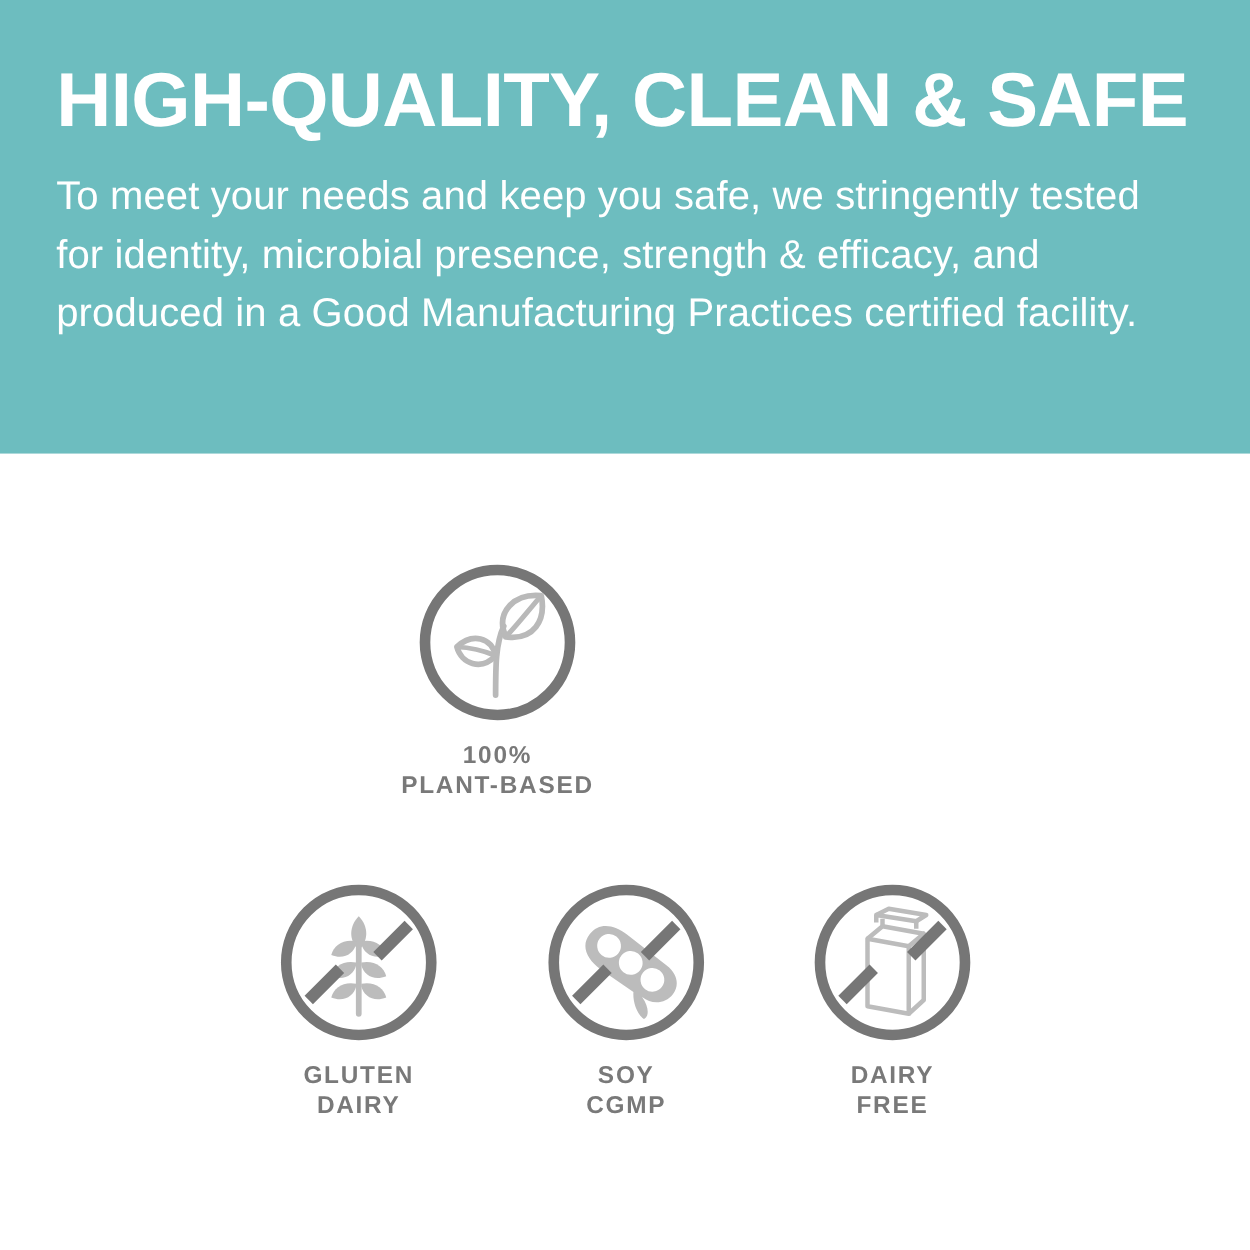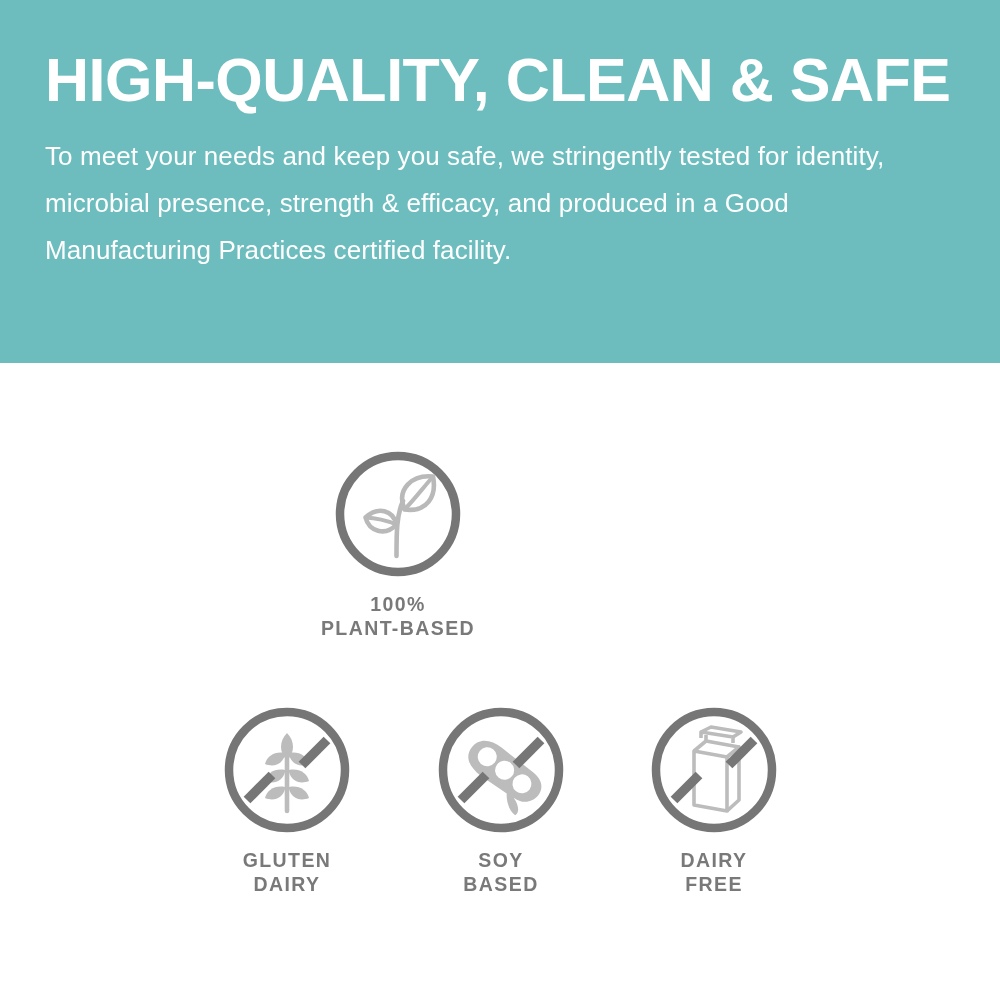--- a/index.html
+++ b/index.html
@@ -46,21 +46,21 @@
     white-space: nowrap;
   }
 
   .hero-body {
     position: absolute;
     left: 45px;
     top: 133px;
     width: 880px;
     color: #ffffff;
     font-family: "Liberation Sans", sans-serif;
-    font-size: 26px;
+    font-size: 32px;
     font-weight: 300;
     line-height: 47px;
     letter-spacing: 0.1px;
   }
 
   
   .badges {
     position: absolute;
     left: 0;
     top: 363px;
@@ -166,21 +166,21 @@
           <circle cx="46" cy="63" r="9.5" fill="#ffffff"></circle>
           <circle cx="68" cy="63" r="9.5" fill="#ffffff"></circle>
           <circle cx="90" cy="63" r="9.5" fill="#ffffff"></circle>
         </g>
 
         <circle cx="65" cy="65" r="58" fill="none" stroke="#767676" stroke-width="8.5"></circle>
         <path d="M105 35 L80 60" stroke="#767676" stroke-width="9.5" fill="none"></path>
         <path d="M50 70 L25 95" stroke="#767676" stroke-width="9.5" fill="none"></path>
       </svg>
       <div class="badge-label">SOY
-BASED</div>
+CGMP</div>
     </div>
 
     <div class="badge badge-dairy">
       <svg class="badge-icon" width="130" height="130" viewBox="0 0 130 130">
 
         <g fill="none" stroke="#bcbcbc" stroke-width="3.6" stroke-linejoin="round">
           <path d="M45 46 L45 100 L78 106 L78 52 Z"></path>
           <path d="M78 52 L90 42 L90 95 L78 106"></path>
           <path d="M45 46 L57 36 L90 42"></path>
           <path d="M52 33 L52 27 L84 32 L84 38"></path>

